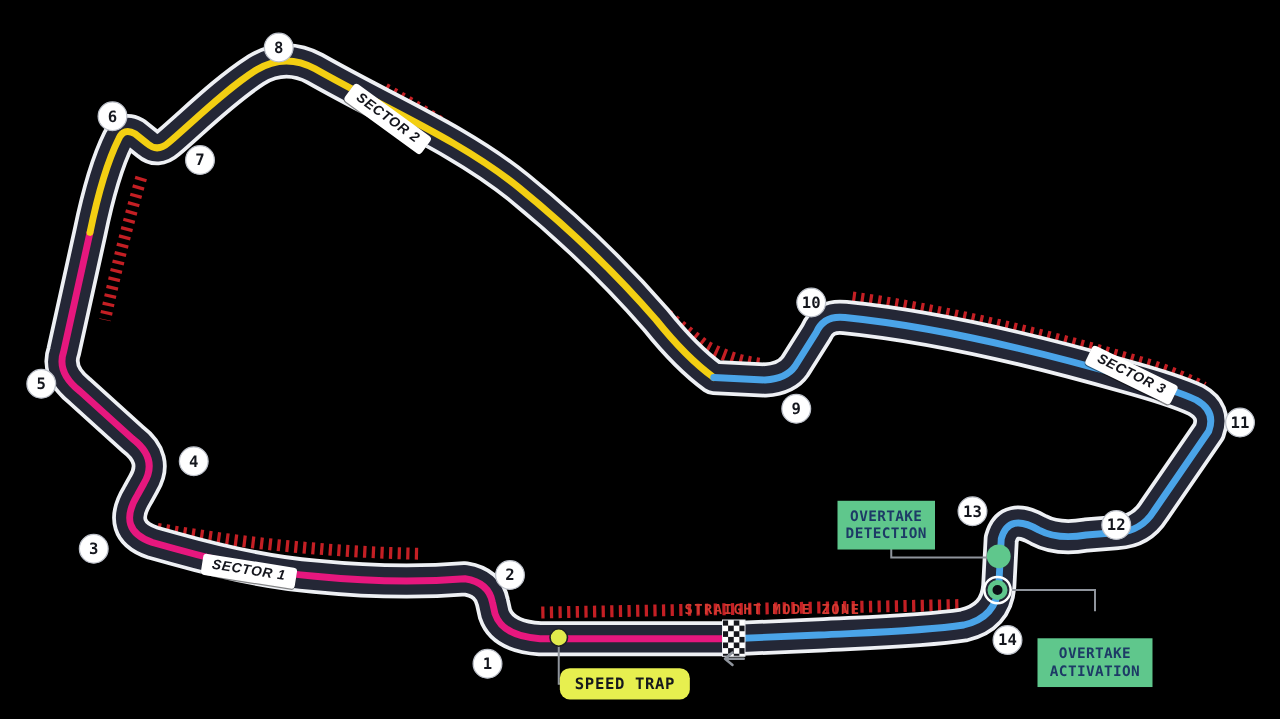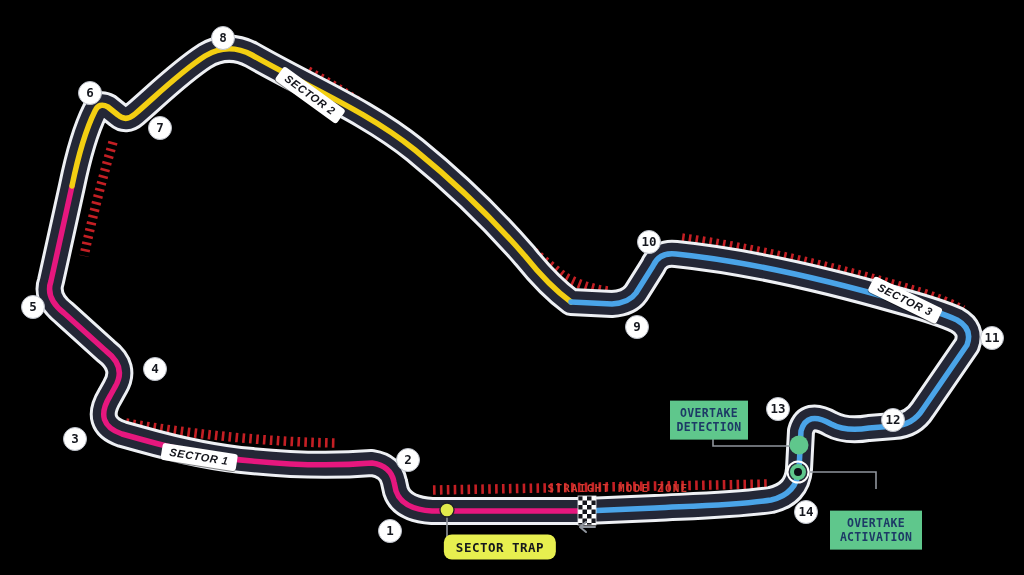--- a/index.html
+++ b/index.html
@@ -147,17 +147,17 @@
         <text x="778" y="413.3" class="turn-number">13</text>
         <circle cx="806" cy="512" r="11.5" class="turn-circle"></circle>
         <text x="806" y="516.3" class="turn-number">14</text>
       </g>
   </svg>
 
   <div class="tag" style="left:199px;top:457px;transform:translate(-50%,-50%) rotate(9deg);">SECTOR 1</div>
   <div class="tag" style="left:310px;top:95px;transform:translate(-50%,-50%) rotate(36deg);">SECTOR 2</div>
   <div class="tag" style="left:905px;top:300px;transform:translate(-50%,-50%) rotate(26deg);">SECTOR 3</div>
 
-  <div class="speed-tag" style="left:500px;top:547px;">SECTOR TRAP</div>
+  <div class="speed-tag" style="left:500px;top:547px;">SPEED TRAP</div>
   <div class="callout" style="left:709px;top:420px;">OVERTAKE DETECTION</div>
   <div class="callout" style="left:876px;top:530px;width:80px;">OVERTAKE ACTIVATION</div>
   <div class="zone-text" style="left:618px;top:488px;">STRAIGHT MODE ZONE</div>
 </div>
 
 </body></html>

